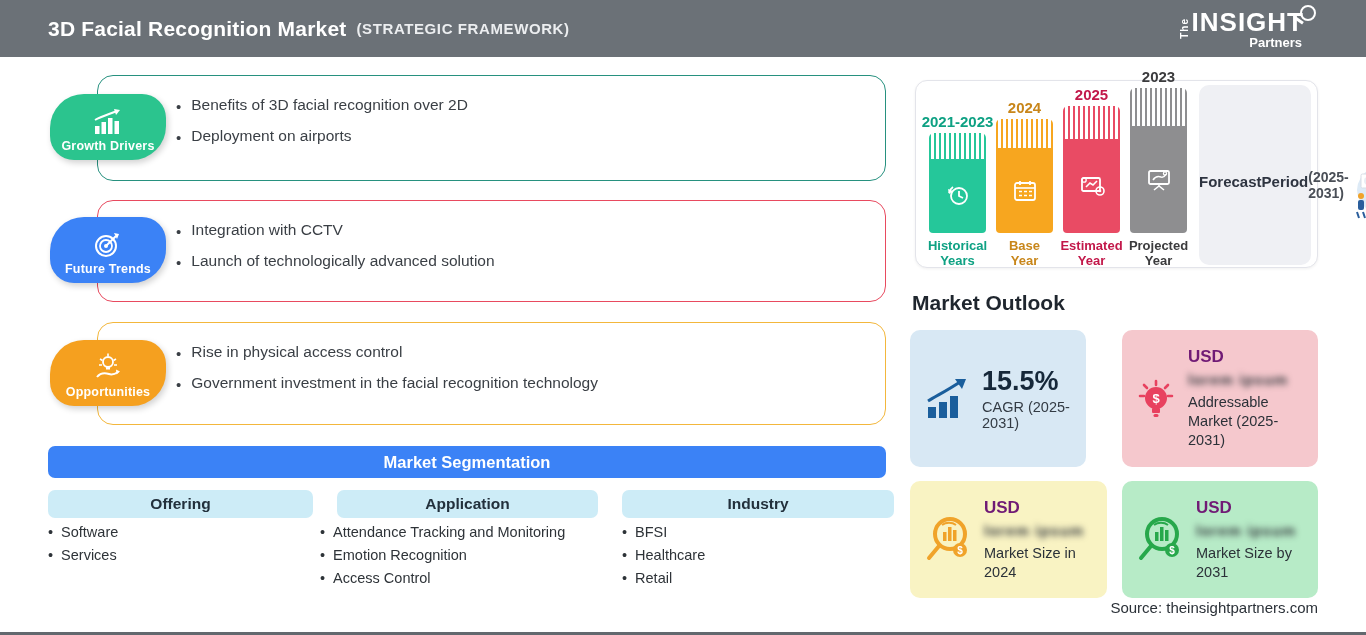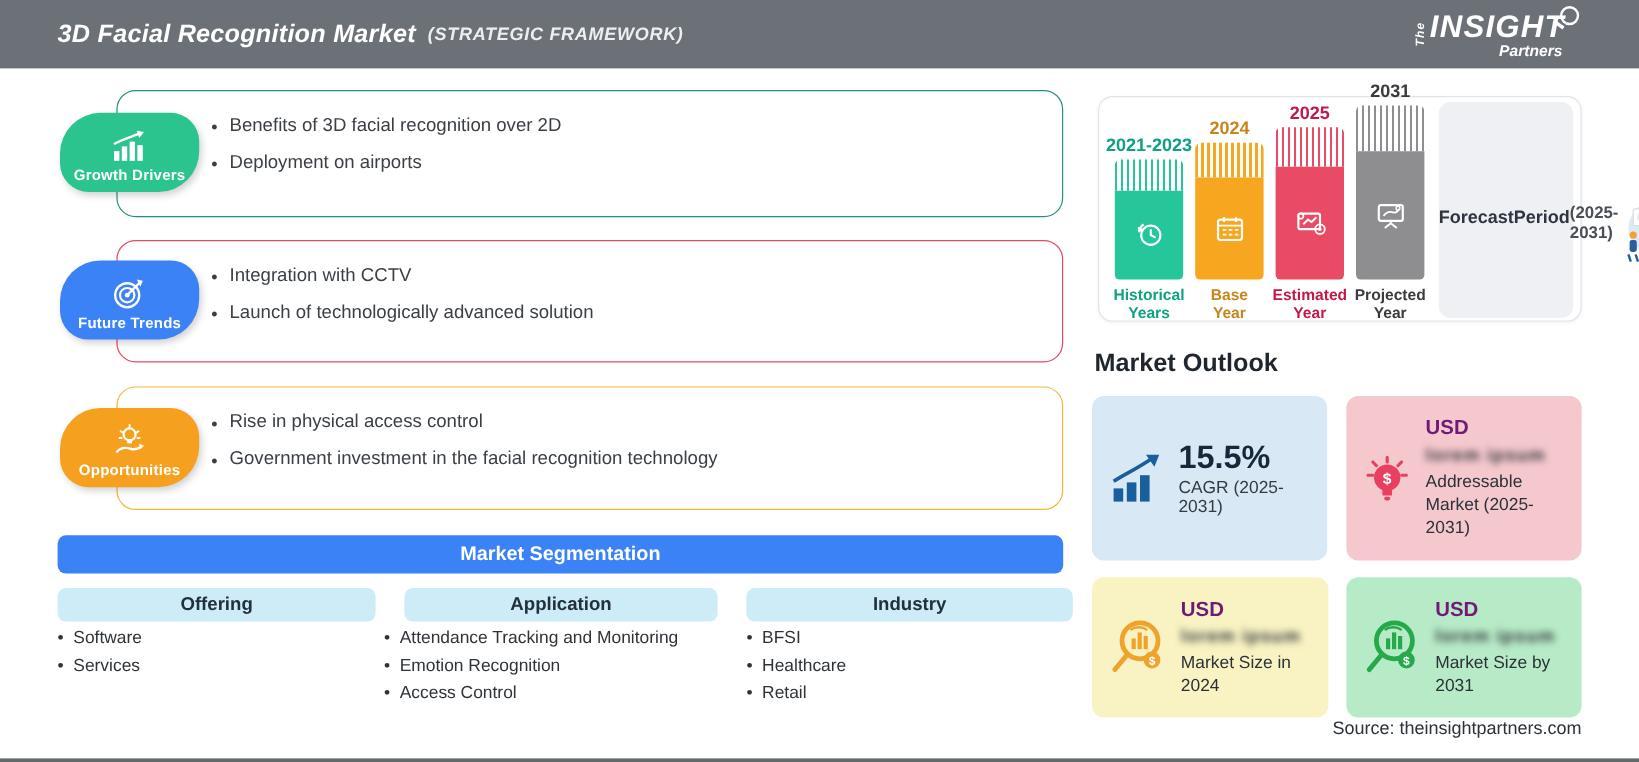--- a/index.html
+++ b/index.html
@@ -2,21 +2,21 @@
 <html><head>
 <meta charset="utf-8">
 <style>
   * { margin:0; padding:0; box-sizing:border-box; }
   html,body { width:1366px; height:635px; overflow:hidden; background:#fff;
     font-family:"Liberation Sans","DejaVu Sans",sans-serif; }
   .canvas { position:relative; width:1366px; height:635px; background:#fff; }
 
   
   .header { position:absolute; top:0; left:0; width:1366px; height:57px;
-    background:#6b7177; display:flex; align-items:center; padding:0 48px;font-style:italic; }
+    background:#6b7177; display:flex; align-items:center; padding:0 48px; }
   .header-title { color:#fff; font-size:21px; font-weight:bold; letter-spacing:.2px; }
   .header-sub { color:#eceef0; font-size:15px; font-weight:600; margin-left:10px; letter-spacing:.6px; }
   .logo { margin-left:auto; display:flex; align-items:flex-end; color:#fff; position:relative; padding-right:14px; }
   .logo-the { font-size:10px; font-weight:bold; writing-mode:vertical-rl; transform:rotate(180deg); letter-spacing:1px; margin-right:2px; margin-bottom:10px; }
   .logo-main { display:flex; flex-direction:column; align-items:flex-end; line-height:1; }
   .logo-insight { font-size:26px; font-weight:bold; letter-spacing:1px; }
   .logo-partners { font-size:13px; font-weight:bold; margin-top:1px; margin-right:2px; }
   .logo-lens { position:absolute; right:2px; top:-4px; width:16px; height:16px; border:2.5px solid #fff; border-radius:50%; }
   .logo-lens::after { content:""; position:absolute; left:-8px; top:12px; width:10px; height:2.5px; background:#fff; transform:rotate(35deg); }
 
@@ -71,21 +71,21 @@
   .st-gray  { background:repeating-linear-gradient(90deg,#8e8e90 0 2px,#fff 2px 5px); }
   .tl-forecast { position:absolute; right:6px; top:4px; width:112px; height:180px; background:#eff0f4;
     border-radius:10px; display:flex; flex-direction:row; align-items:center; padding-top:14px; }
   .fc-line { font-size:15px; font-weight:bold; color:#2e3440; line-height:1.2; }
   .fc-range { font-size:14px; font-weight:600; color:#4a4f57; margin-top:6px; }
   .fc-illu { margin-top:8px; }
 
   
   .mo-title { position:absolute; left:912px; top:291px; font-size:21px; font-weight:bold; color:#1f262e; }
   .mo-card { position:absolute; border-radius:10px; }
-  .card-cagr  { left:910px;  top:330px; width:196px; height:137px; background:#d8e8f4;
+  .card-cagr  { left:910px;  top:330px; width:176px; height:137px; background:#d8e8f4;
     display:flex; align-items:center; padding:0 14px; gap:12px; }
   .card-pink  { left:1122px; top:330px; width:196px; height:137px; background:#f5c8cd; }
   .card-yellow{ left:910px;  top:481px; width:197px; height:117px; background:#f9f3c3; }
   .card-green { left:1122px; top:481px; width:196px; height:117px; background:#b7ebc7; }
   .cagr-value { font-size:27px; font-weight:bold; color:#16283a; line-height:1.15; }
   .cagr-label { font-size:14.5px; color:#333b44; margin-top:2px; }
   .usd-card-inner { display:flex; height:100%; align-items:center; padding:0 12px; gap:10px; }
   .usd-text { display:flex; flex-direction:column; }
   .usd-value { font-size:17px; font-weight:bold; color:#701a75; margin-bottom:4px; }
   .usd-blur { font-size:15px; font-weight:bold; color:#33383d; filter:blur(3px); letter-spacing:1px; margin-bottom:5px; white-space:nowrap; }
@@ -228,21 +228,21 @@
             <rect x="4" y="5" width="18" height="13" rx="1.5" stroke="#fff" stroke-width="1.8" fill="none"></rect>
             <path d="M8 14 L12 10 L15 12 L19 8" stroke="#fff" stroke-width="1.6" fill="none"></path>
             <circle cx="22" cy="18" r="4" stroke="#fff" stroke-width="1.6" fill="none"></circle>
             <circle cx="22" cy="18" r="1.3" fill="#fff"></circle>
             <circle cx="6" cy="7" r="2.2" stroke="#fff" stroke-width="1.3" fill="none"></circle>
           </svg>
         </div>
         <span class="tl-under c-red">Estimated Year</span>
       </div>
       <div class="tl-col">
-        <span class="tl-year c-gray">2031</span>
+        <span class="tl-year c-gray">2023</span>
         <div class="tl-stripe st-gray" style="height:38px;"></div>
         <div class="tl-solid bg-gray" style="height:107px;">
           <svg class="icon-svg" width="28" height="26" viewBox="0 0 28 26">
             <rect x="4" y="4" width="20" height="13" rx="1.5" stroke="#fff" stroke-width="1.8" fill="none"></rect>
             <path d="M8 13 C10 10, 13 9, 16 10 C18 10.5, 20 9, 21 7" stroke="#fff" stroke-width="1.5" fill="none"></path>
             <path d="M14 17 L14 20 M9 23 L14 19 L19 23" stroke="#fff" stroke-width="1.6" fill="none"></path>
             <circle cx="20" cy="6.5" r="1.6" stroke="#fff" stroke-width="1.2" fill="none"></circle>
           </svg>
         </div>
         <span class="tl-under c-gray">Projected Year</span>

